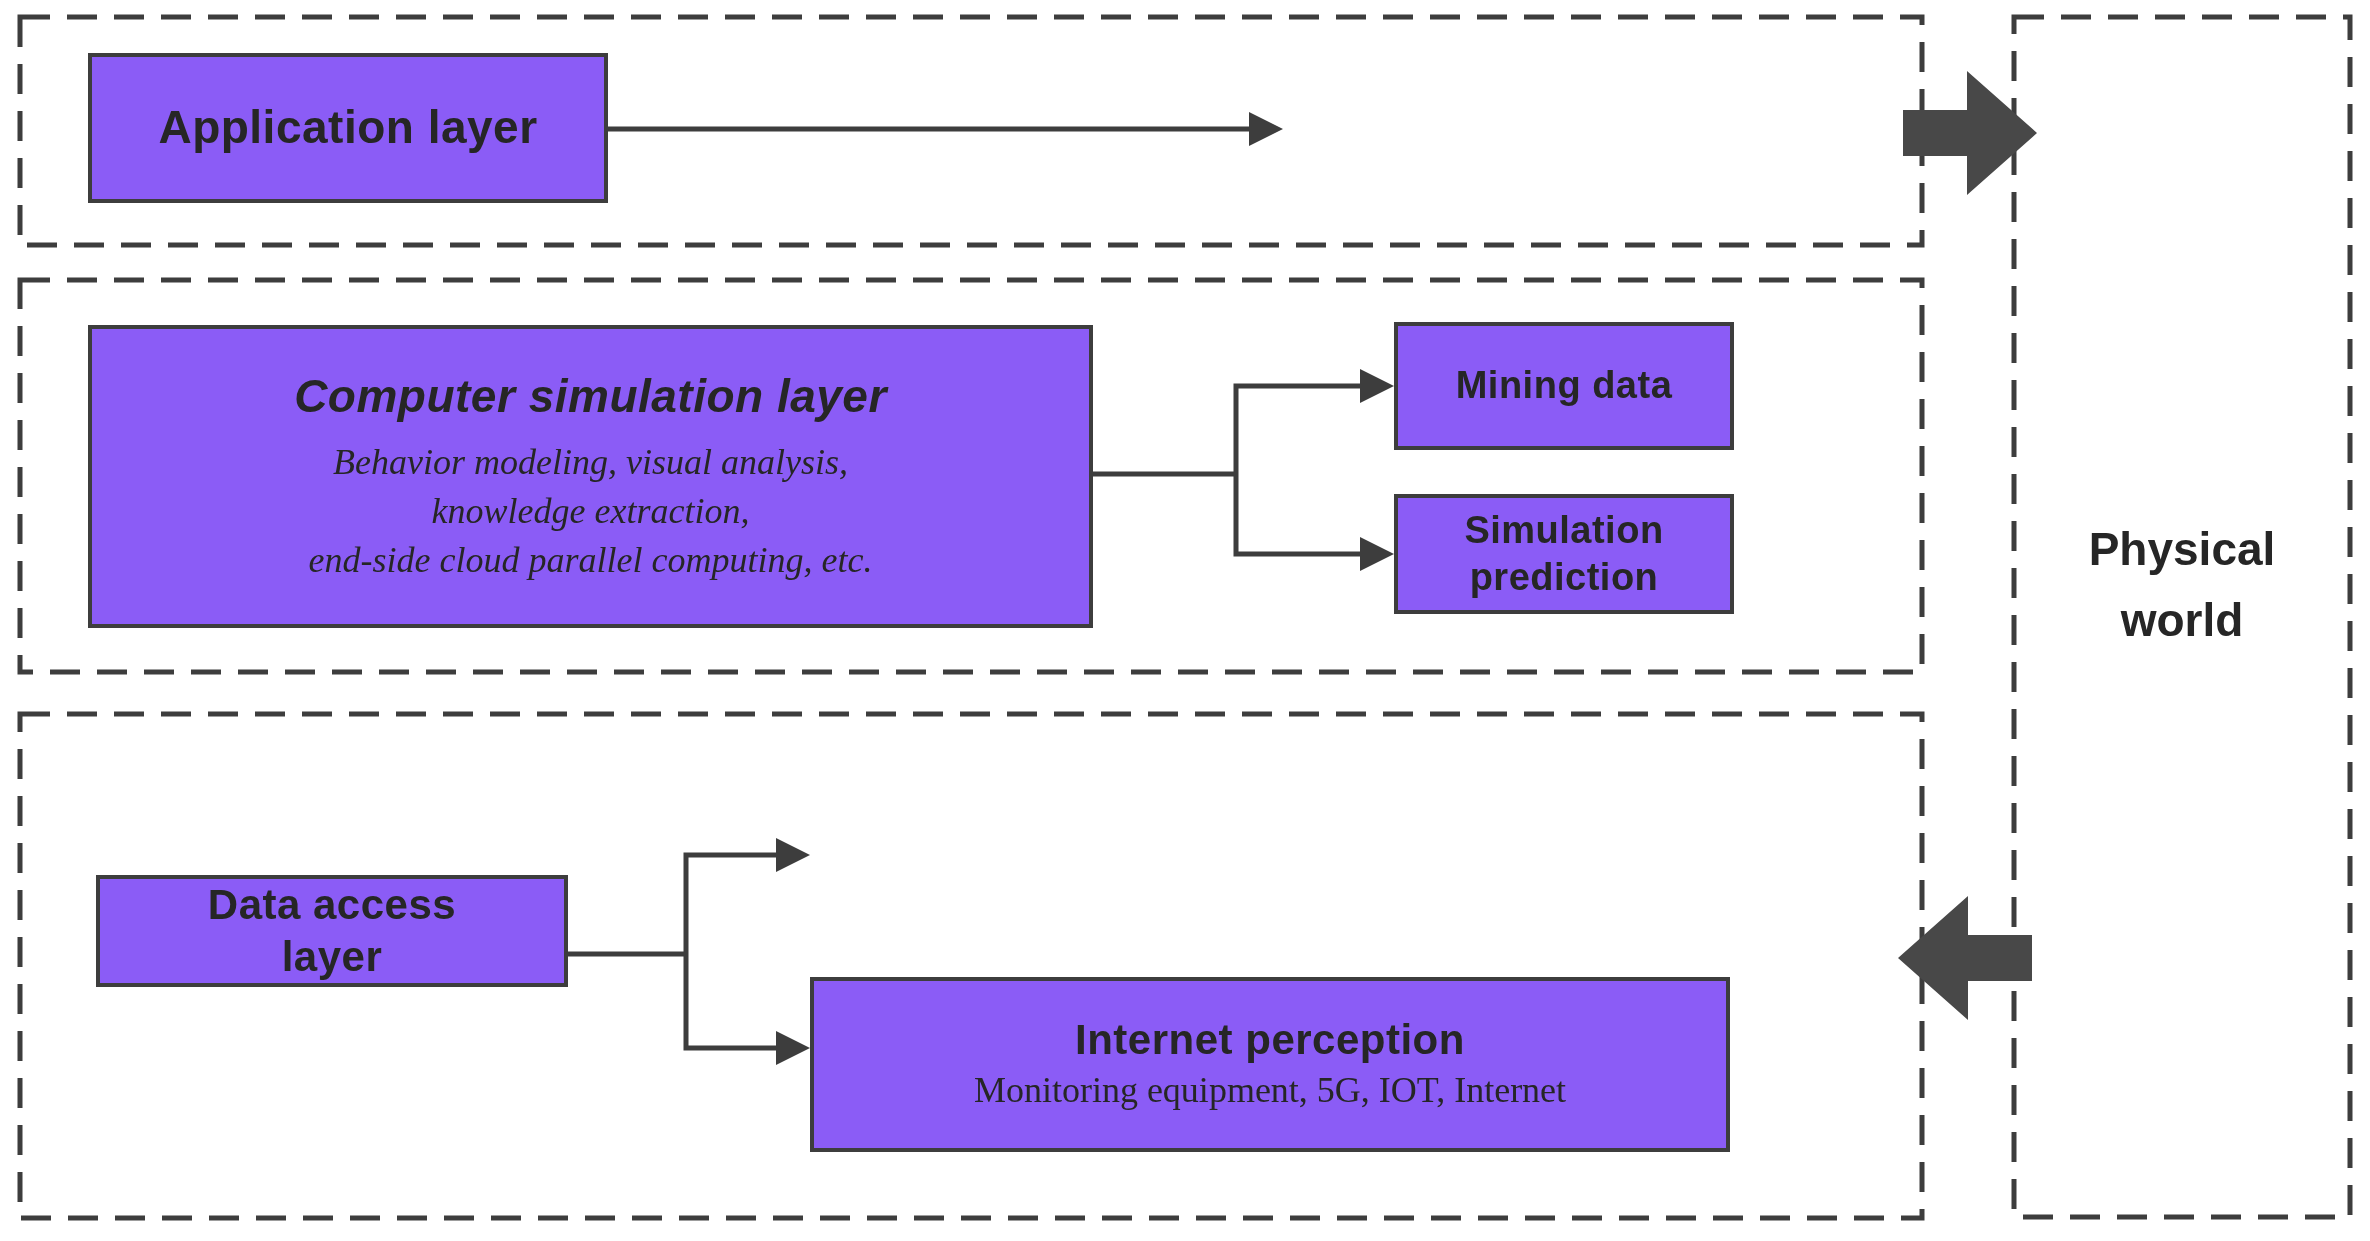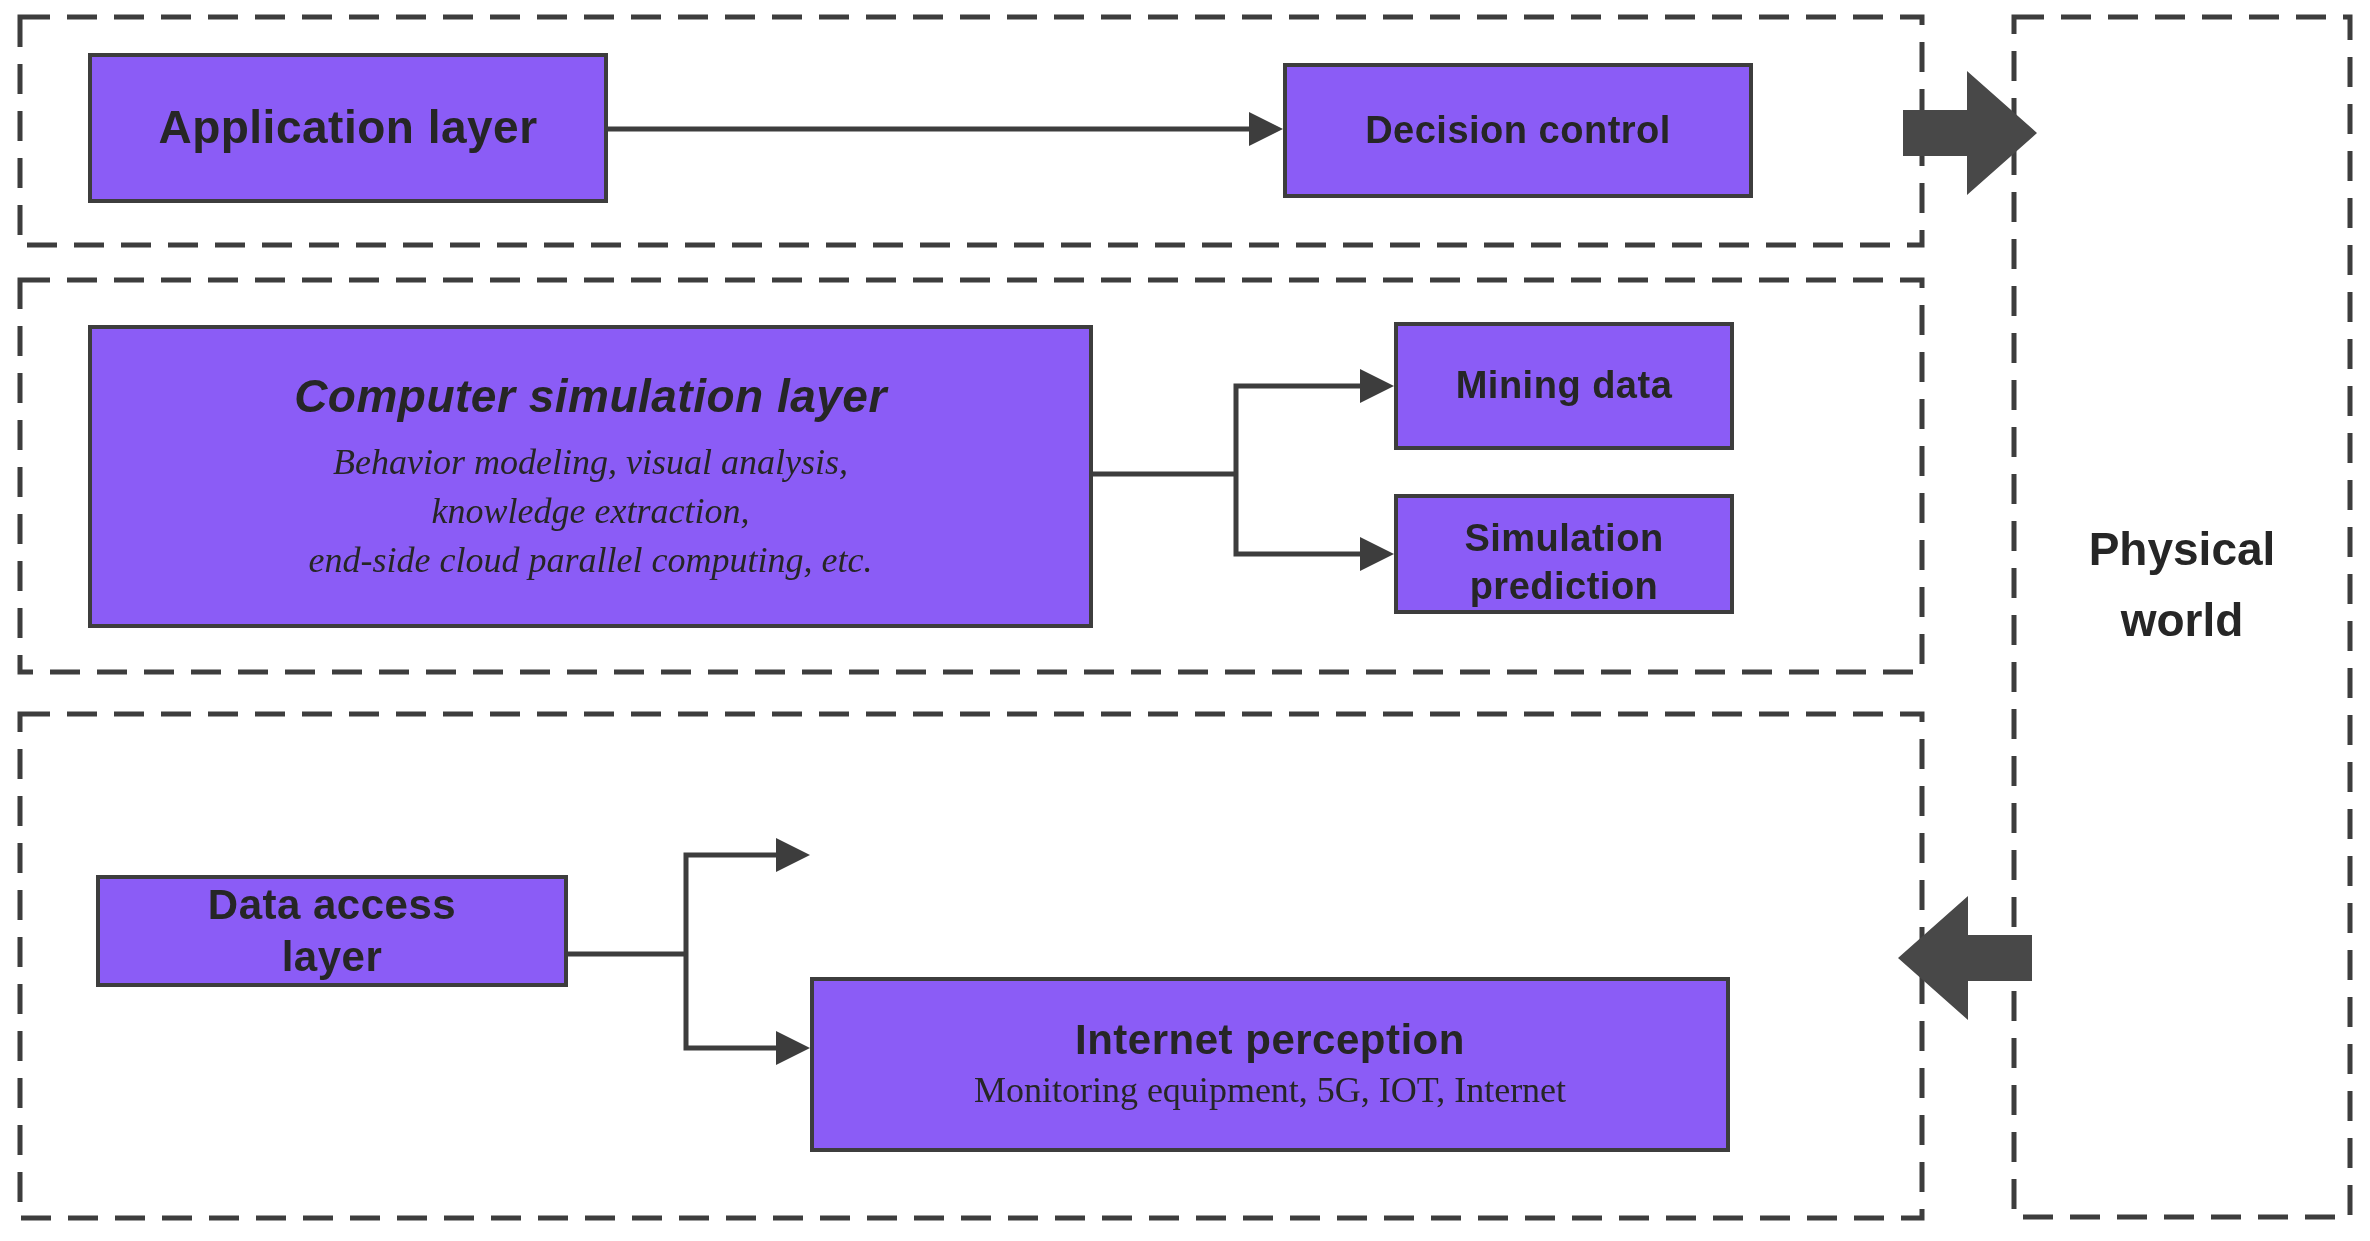--- a/index.html
+++ b/index.html
@@ -42,21 +42,21 @@
     font-family:"Liberation Serif",serif;
     font-size:36px;
     line-height:1.36;
     white-space:pre-line;
   }
   .sub{margin-top:12px;}
   #app-box   {left:88px;  top:53px;  width:520px;  height:150px;}
   #decision-box{left:1283px;top:63px; width:470px;  height:135px;}
   #sim-box   {left:88px;  top:325px; width:1005px; height:303px;font-style:italic;}
   #mining-box{left:1394px;top:322px; width:340px;  height:128px;}
-  #prediction-box{left:1394px;top:494px;width:340px;height:120px;justify-content:flex-end;}
+  #prediction-box{left:1394px;top:494px;width:340px;height:120px;}
   #data-access-box{left:96px;top:875px;width:472px; height:112px;justify-content:center;}
   #static-box{left:810px; top:773px; width:920px;  height:174px;}
   #dynamic-box{left:810px;top:977px; width:920px;  height:175px;}
   #physical-label{
     position:absolute;left:2014px;top:440px;width:336px;height:290px;
     display:flex;align-items:center;justify-content:center;text-align:center;
     font-weight:bold;font-size:46px;line-height:1.55;white-space:pre-line;
   }
 </style>
 </head>
@@ -83,23 +83,20 @@
     <polygon points="776,1031 810,1048 776,1065" fill="var(--line)"></polygon>
 
     <polygon points="1903,110 1967,110 1967,71 2037,133 1967,195 1967,156 1903,156" fill="var(--arrow)"></polygon>
     <polygon points="2032,935 1968,935 1968,896 1898,958 1968,1020 1968,981 2032,981" fill="var(--arrow)"></polygon>
   </svg>
 
   <div class="box" id="app-box">
     <div class="title t46">Application layer</div>
   </div>
 
-  <div class="box" id="decision-box">
-    <div class="title t38">Decision control</div>
-  </div>
 
   <div class="box" id="sim-box">
     <div class="title t46">Computer simulation layer</div>
     <div class="serif sub">Behavior modeling, visual analysis,
 knowledge extraction,
 end-side cloud parallel computing, etc.</div>
   </div>
 
   <div class="box" id="mining-box">
     <div class="title t38">Mining data</div>

